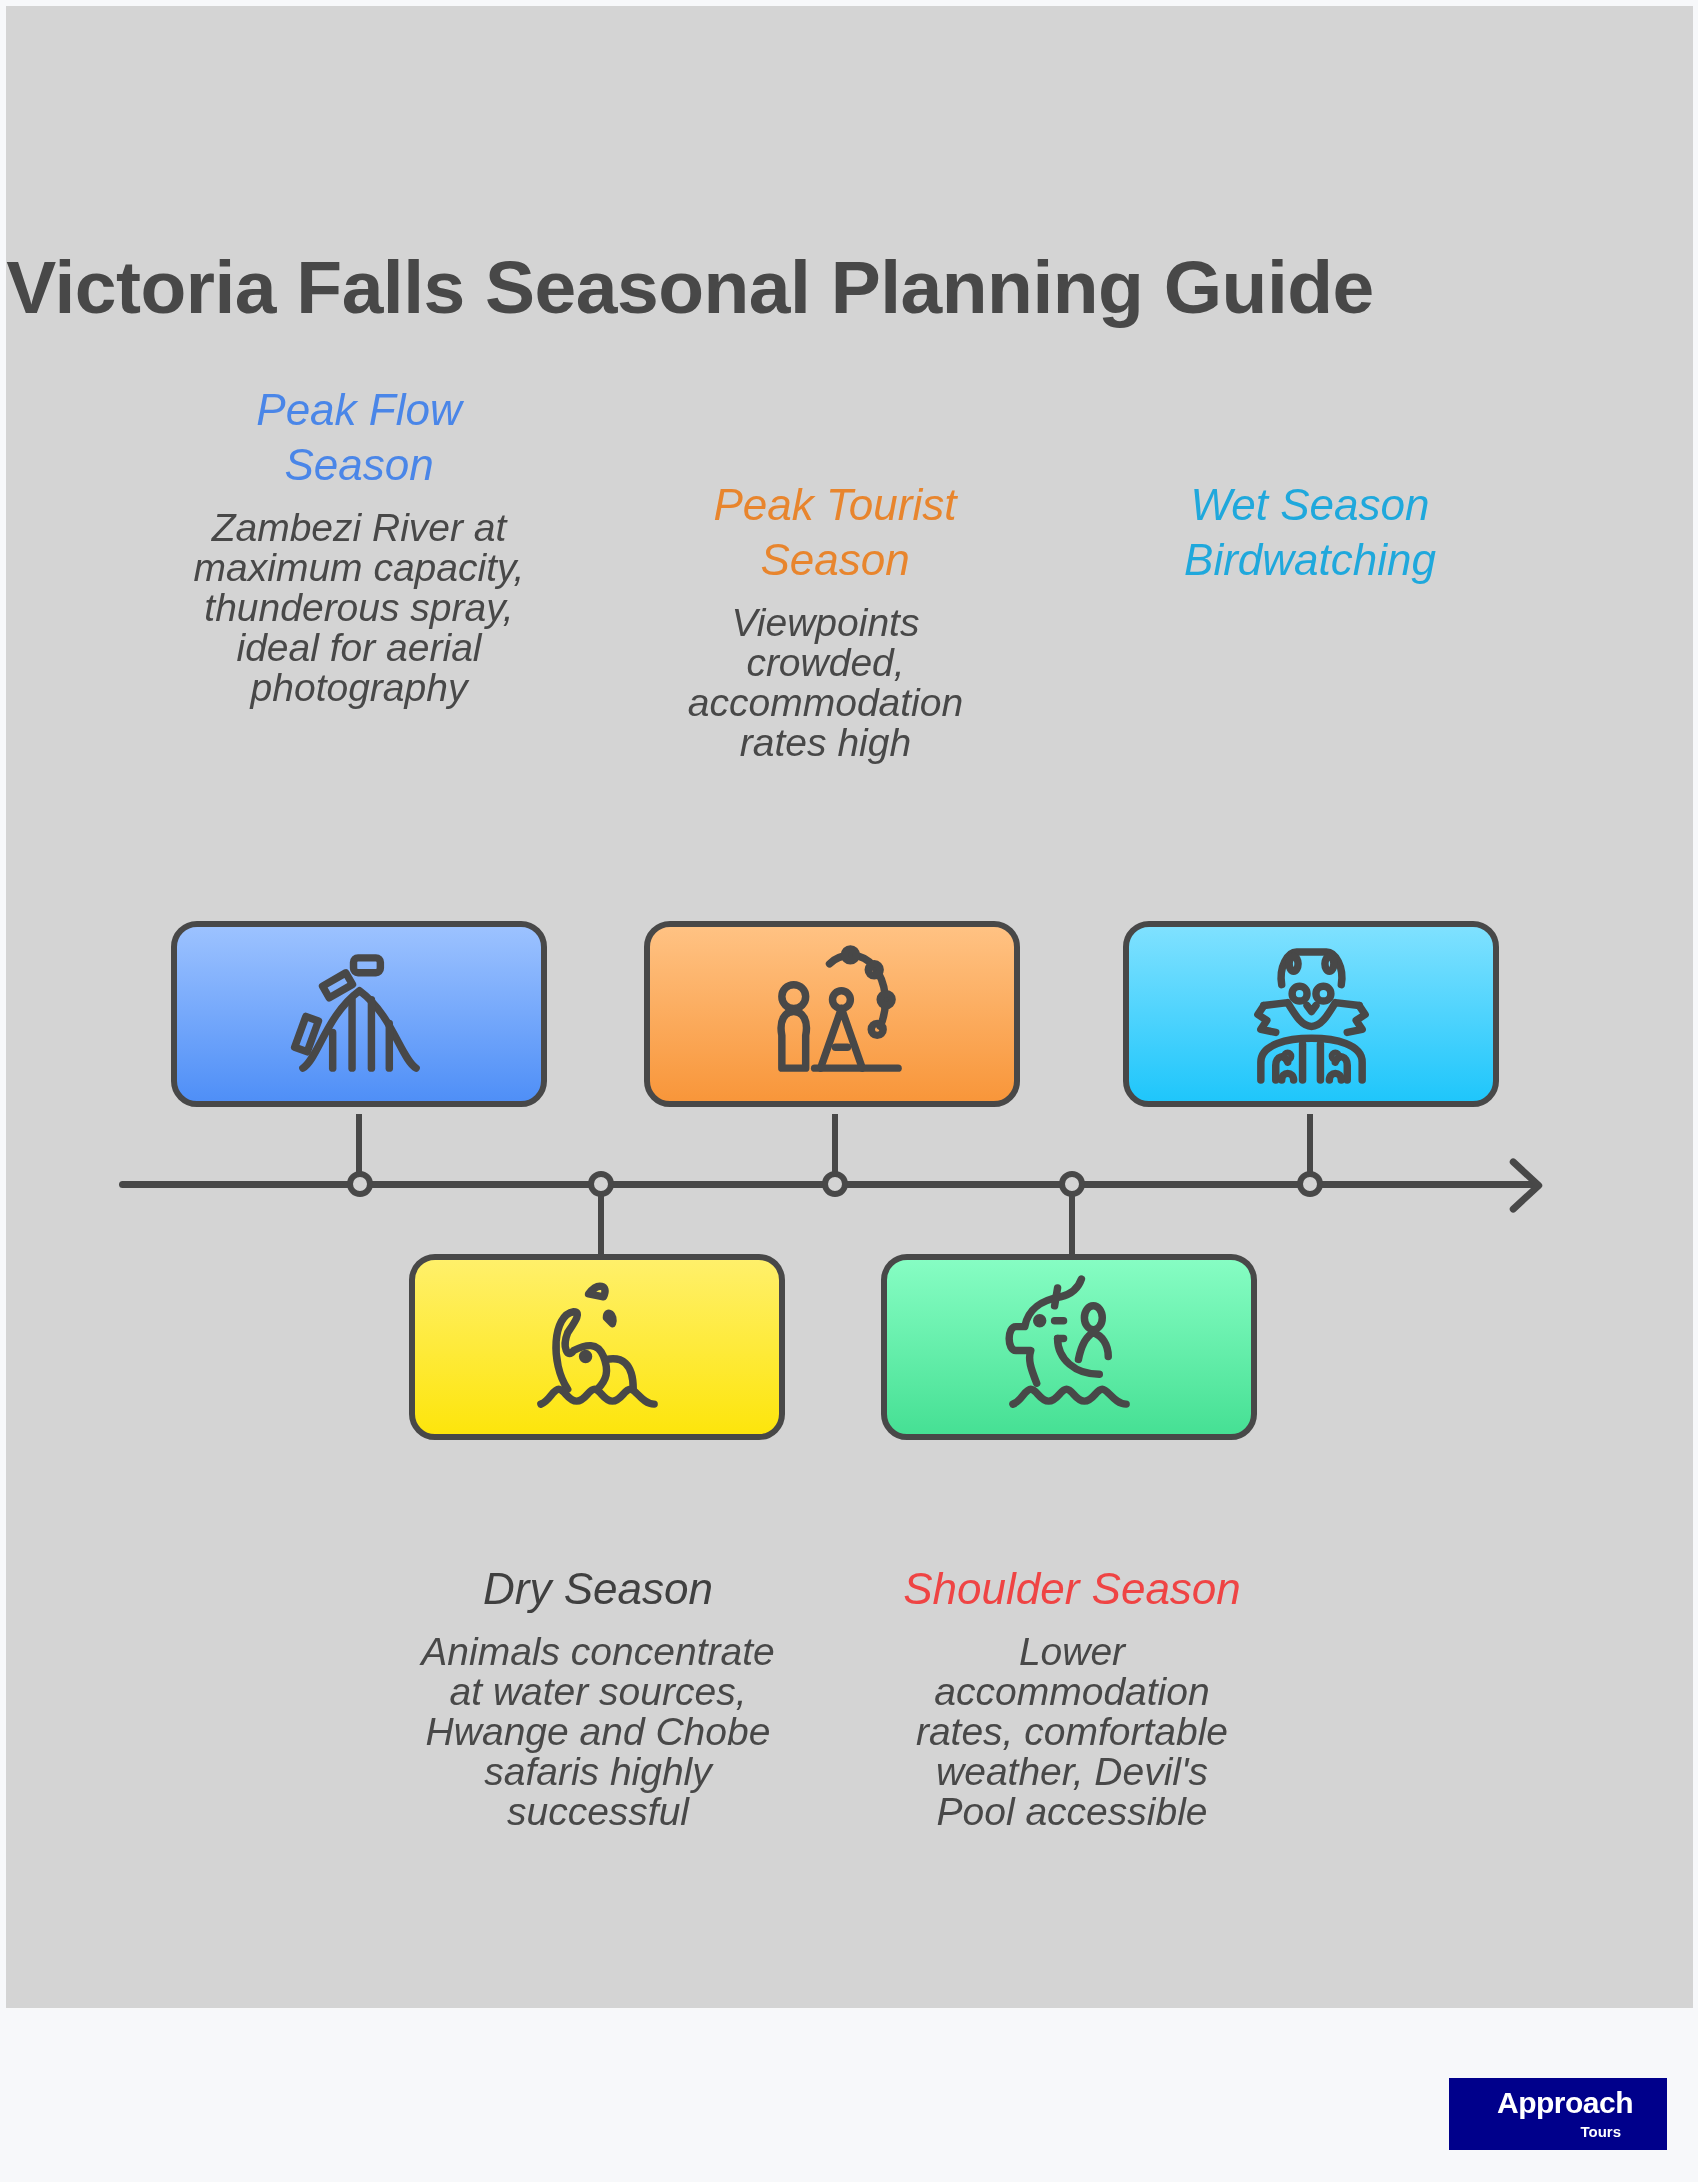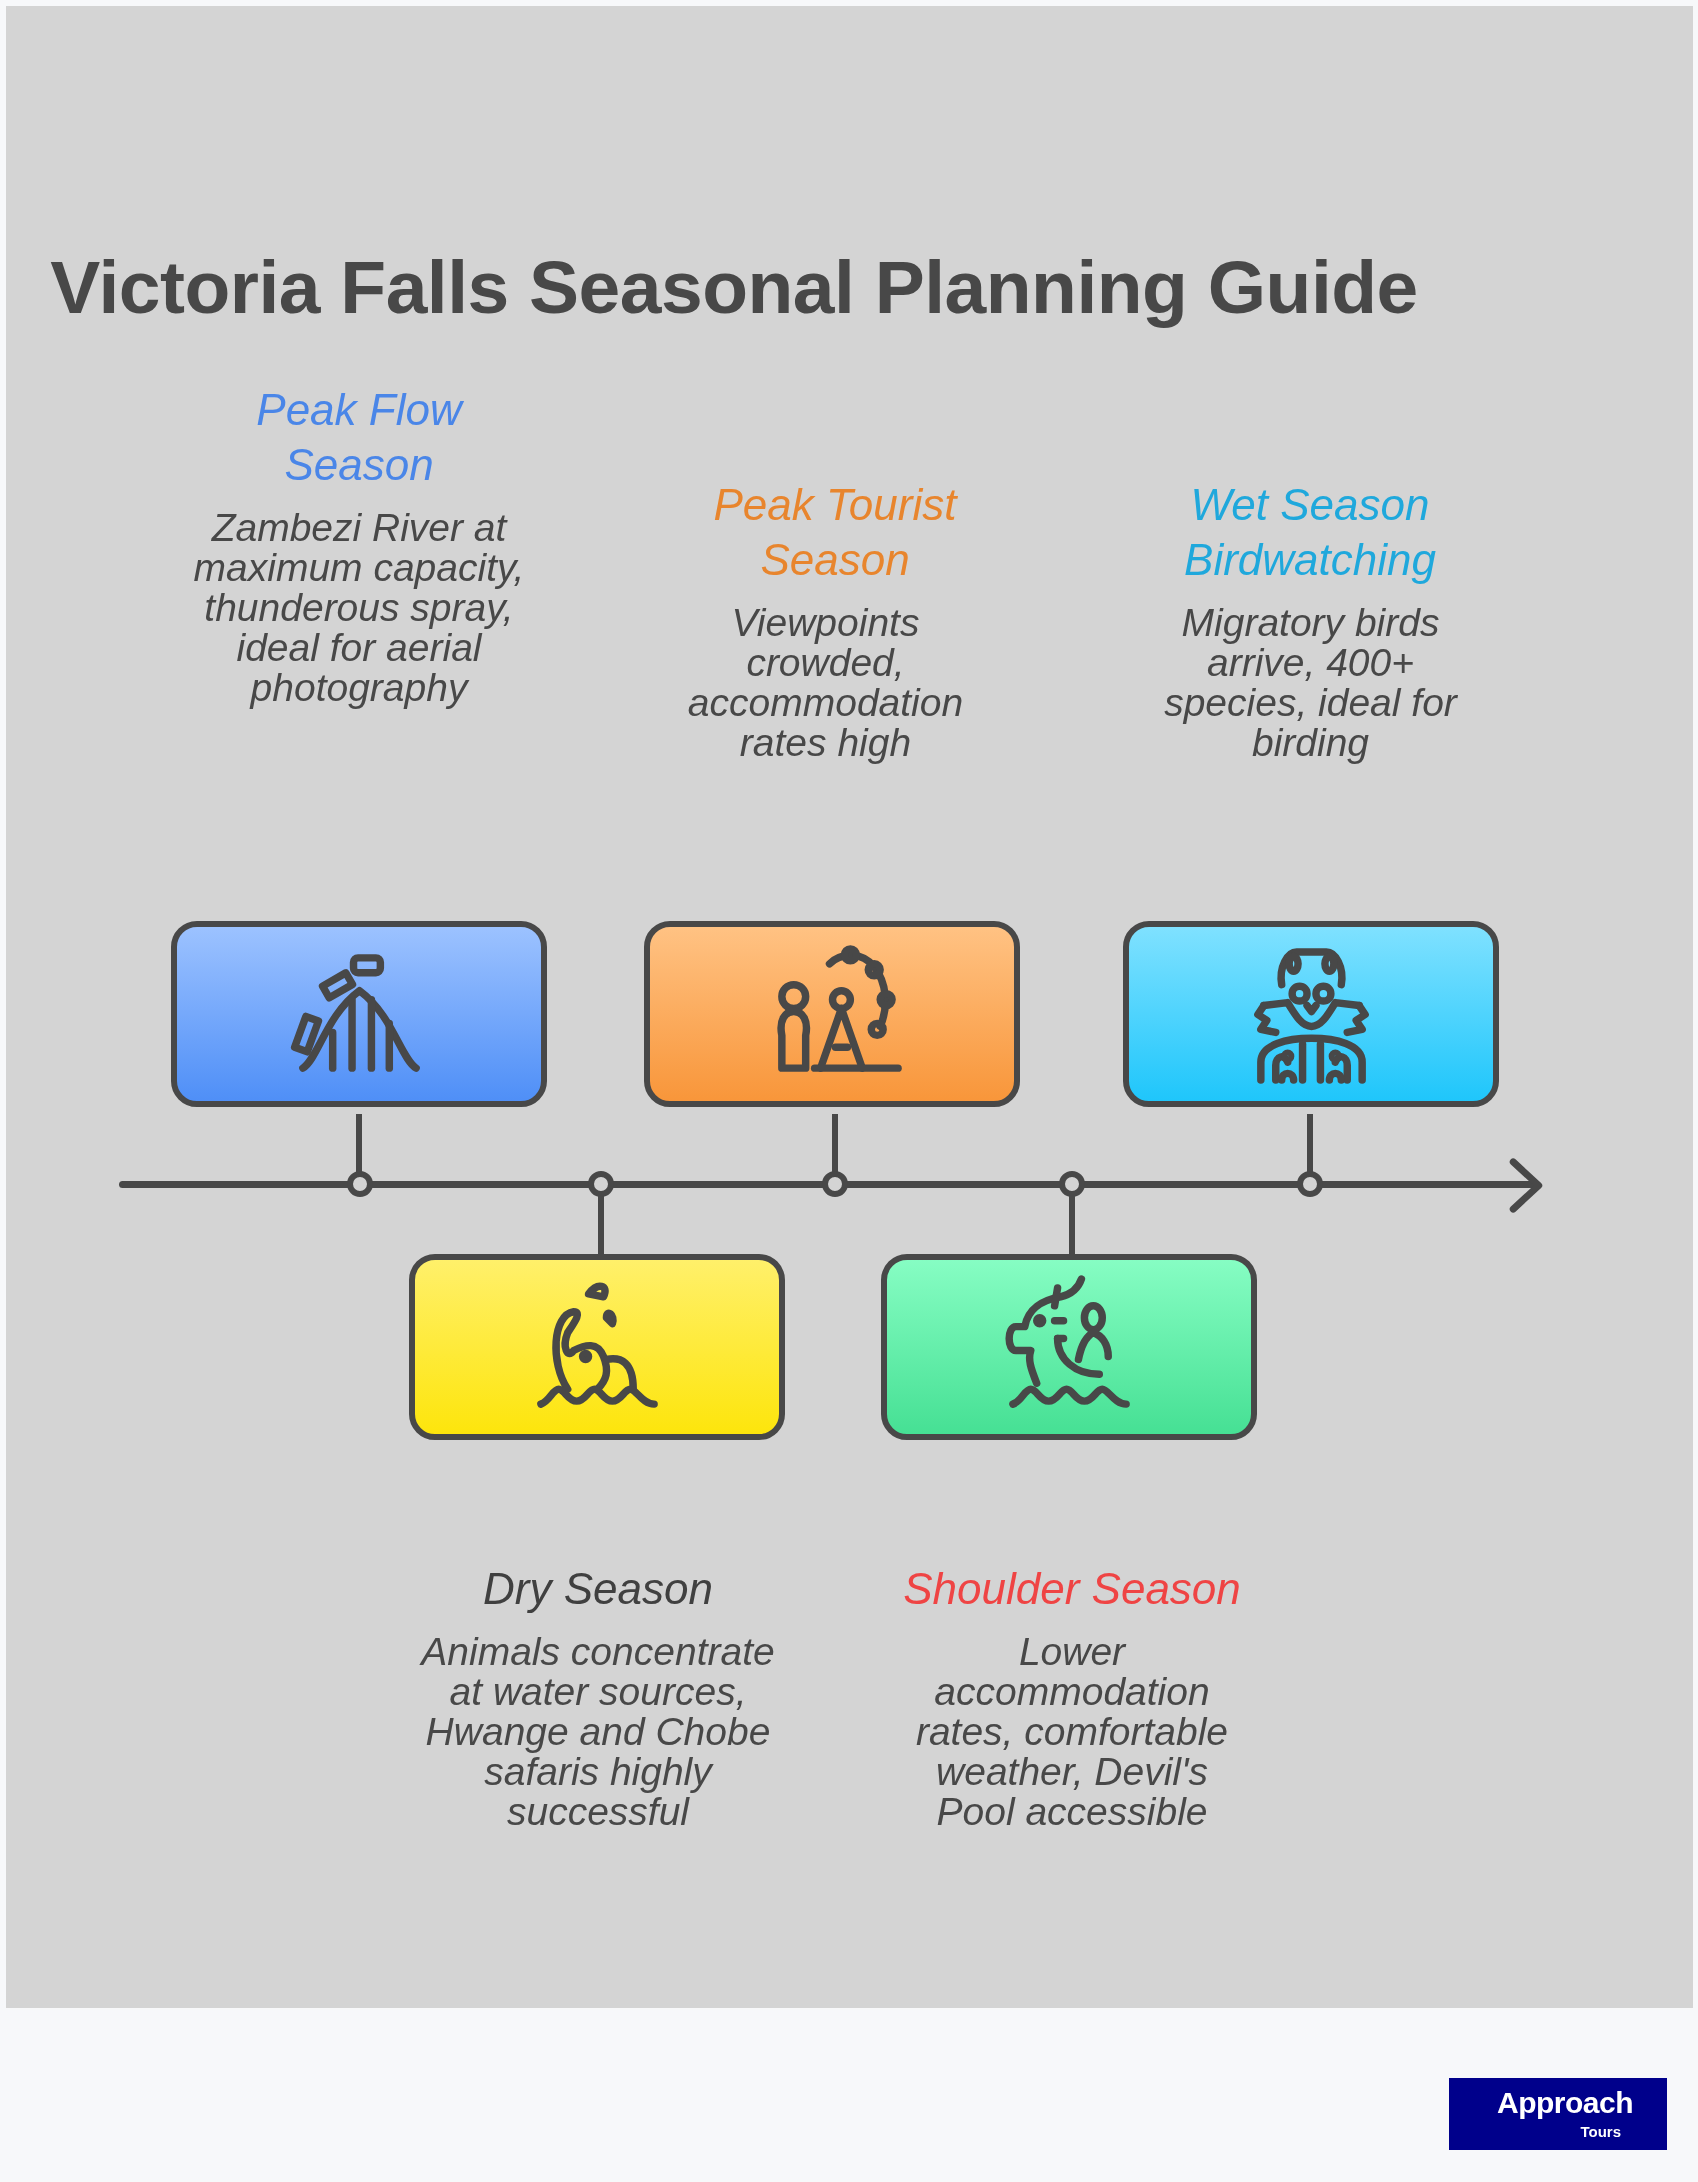--- a/index.html
+++ b/index.html
@@ -9,21 +9,20 @@
     font-family: "Liberation Sans", "DejaVu Sans", sans-serif;
   }
   .panel {
     position: absolute; left: 6px; top: 6px; width: 1687px; height: 2002px;
     background: #d4d4d4;
   }
   .title {
     position: absolute; left: 0; width: 1380px; top: 194px;
     text-align: center; font-weight: bold; font-size: 75px; color: #484848;
     letter-spacing: -0.5px;
-    padding-left: 44px;
   }
   .label {
     position: absolute; text-align: center; transform: translateX(-50%); font-style: italic;
   }
   .label .heading {
     font-size: 44px; line-height: 55px; display: block;
   }
   .label .desc {
     display: block; margin-top: 16px;
     font-size: 39px; line-height: 40px; color: #484848;
@@ -143,23 +142,20 @@
 <div class="label" style="left:1072px; top:1561px; width:396px;">
   <span class="heading" style="color:#ef4444">Shoulder Season</span>
   <span class="desc" style="width:356px; margin-left:20px;">
     <span>Lower accommodation rates, comfortable weather, Devil's Pool accessible</span>
   </span>
 </div>
 
 <div class="label" style="left:1310px; top:477px; width:376px;">
   <span class="heading" style="color:#1fa8dc">Wet Season</span>
   <span class="heading" style="color:#1fa8dc">Birdwatching</span>
-  <span class="desc" style="width:337px; margin-left:20px;">
-    <span>Migratory birds arrive, 400+ species, ideal for birding</span>
-  </span>
 </div>
 <div class="card" style="left:1123px; top:921px; background:linear-gradient(#7fe1ff,#1fc6fb);">
   <svg viewBox="0 0 100 100" fill="none" stroke="#484848" stroke-width="5" stroke-linecap="round" stroke-linejoin="round">
     <path d="M30 30 C28 18, 34 8, 40 8 C46 8, 54 8, 60 8 C66 8, 72 18, 70 30"></path>
     <ellipse cx="38" cy="16" rx="3" ry="5"></ellipse>
       <ellipse cx="62" cy="16" rx="3" ry="5"></ellipse>
     <circle cx="42" cy="36" r="5"></circle>
       <circle cx="58" cy="36" r="5"></circle>
     <path d="M47 44 L50 48 L53 44"></path>
     <path d="M18 44 L34 42 C40 52, 44 58, 50 58 C56 58, 60 52, 66 42 L82 44"></path>

